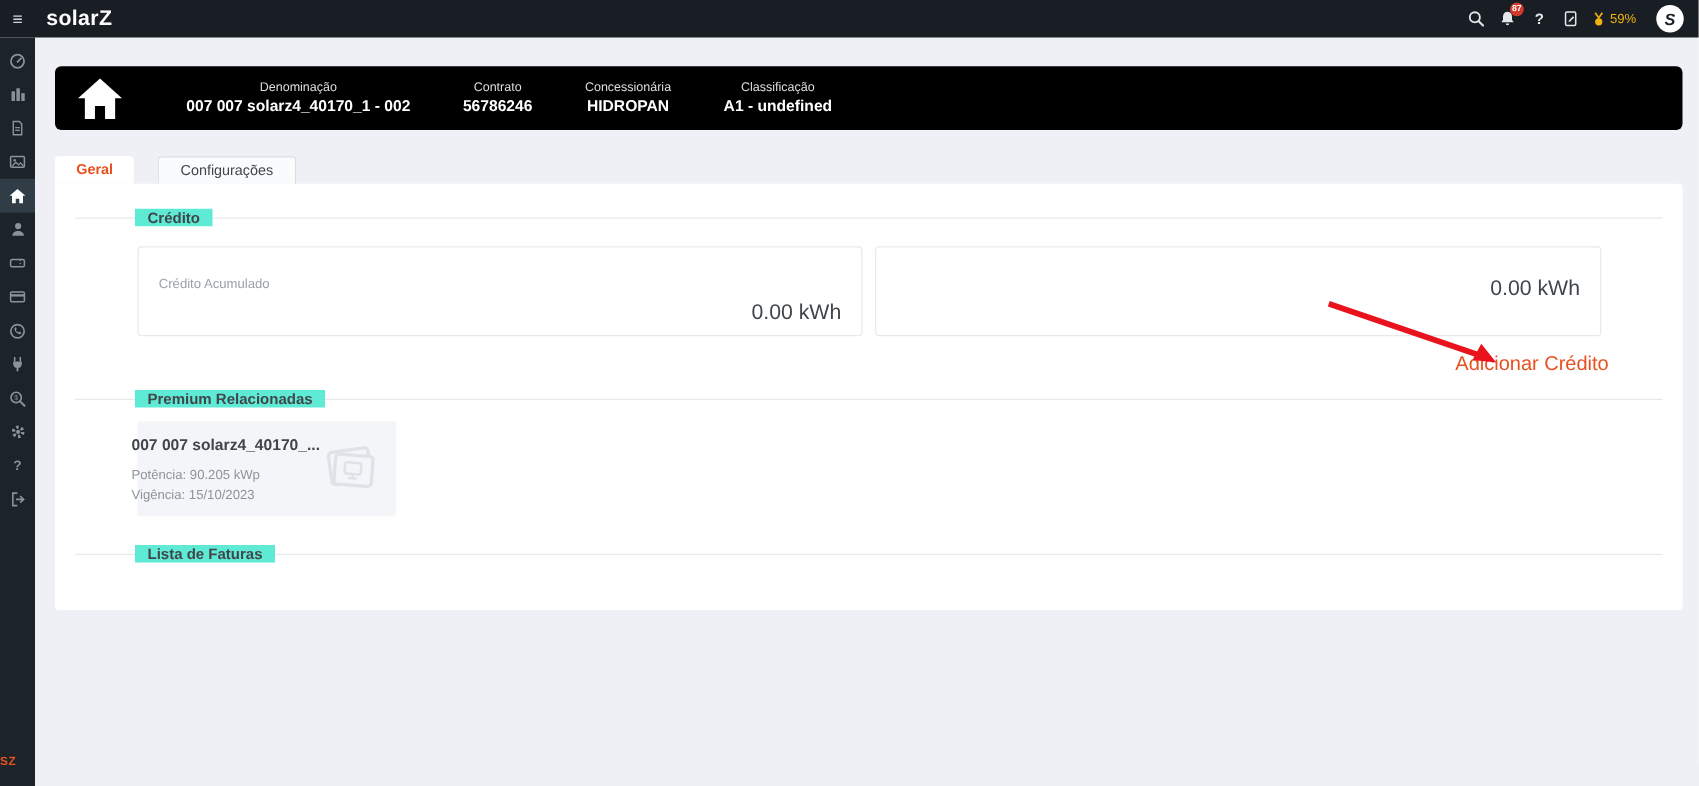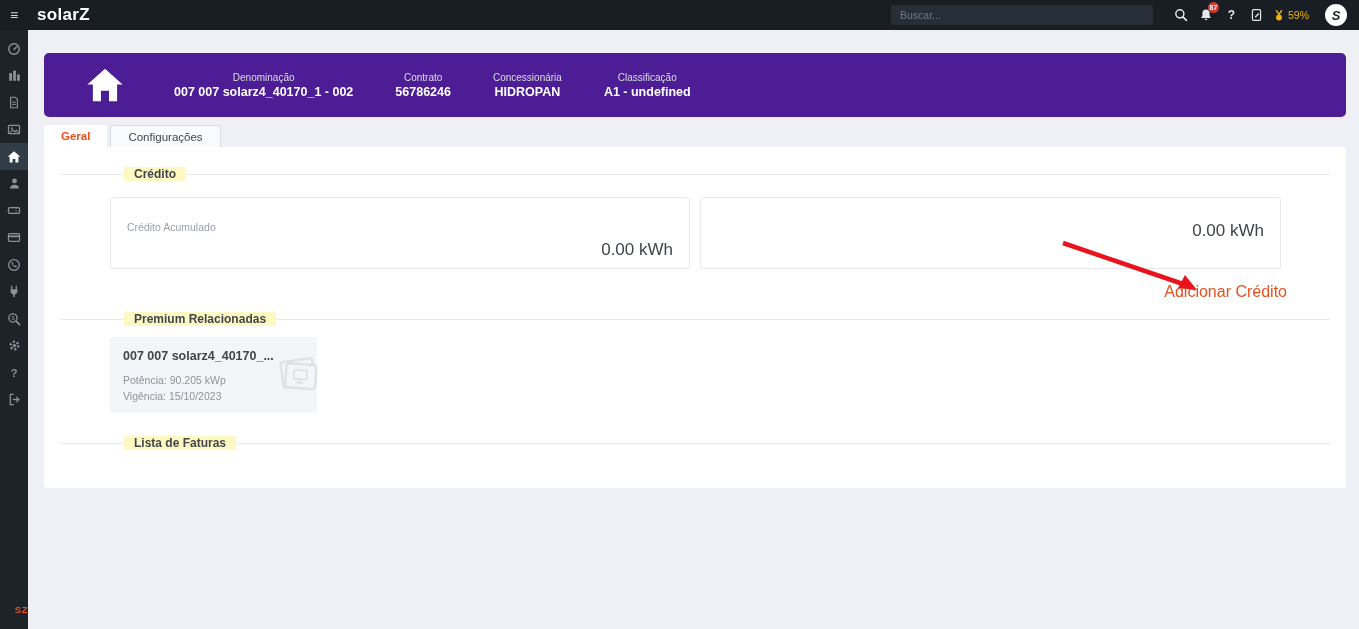--- a/index.html
+++ b/index.html
@@ -30,78 +30,77 @@
             display:flex; align-items:center; justify-content:center; font-size:13px; font-weight:800;
             margin:0 12px 0 10px; cursor:pointer; font-style:italic; }
 
   
   .sidebar { position:absolute; left:0; top:30px; bottom:0; width:28px; background:#1c242a; z-index:5; }
   .side-items { display:flex; flex-direction:column; padding-top:5px; }
   .side-item { height:27px; display:flex; align-items:center; justify-content:center;
                color:#8a939b; cursor:pointer; }
   .side-item.active { background:#313d46; color:#ffffff; }
   .side-q { font-size:11px; font-weight:700; }
-  .side-footer { position:absolute; bottom:14px; width:100%; text-align:right; color:#e6511f;
+  .side-footer { position:absolute; bottom:14px; width:100%; text-align:left; color:#e6511f;
                  font-weight:800; font-size:9.5px; letter-spacing:.5px; }
 
   
   .main { position:absolute; left:28px; top:30px; right:0; bottom:0; }
 
-  .header-card { position:absolute; left:16px; top:23px; width:1302px; height:64px;
-                 background:#4c1d95; border-radius:5px; display:flex; align-items:center;padding-left:25px; }
+  .header-card { position:absolute; left:16px; top:23px; width:1302px; height:51px;
+                 background:#000000; border-radius:5px; display:flex; align-items:center; }
   .hc-home { margin-left:15px; display:flex; align-items:center; }
   .hc-fields { display:flex; margin-left:48px; }
   .hc-field { text-align:center; margin-right:42px; }
   .hc-label { font-size:10px; color:#dbdfe2; margin-bottom:2px; }
   .hc-value { font-size:12.5px; font-weight:700; color:#ffffff; }
 
-  .tabs { position:absolute; left:16px; top:95px; display:flex; height:22px; z-index:3; }
+  .tabs { position:absolute; left:16px; top:95px; display:flex; height:22px; z-index:3;gap:16px; }
   .tab { font-size:11.5px; padding:5px 17px 0; border-radius:3px 3px 0 0; cursor:pointer; height:22px; }
   .tab.active { background:#ffffff; color:#e6511f; font-weight:700; }
   .tab.inactive { background:#fafbfc; color:#41464b; border:1px solid #d9dde2; border-bottom:none;
                   margin-left:3px; }
 
   .panel { position:absolute; left:16px; top:117px; width:1302px; height:341px; background:#ffffff;
            border-radius:0 3px 3px 3px; }
 
   .section-line { position:absolute; left:16px; right:16px; border-top:1px solid #e7e9ed; }
-  .section-title { position:absolute; left:64px; top:-8px; background:#fef9c3; padding:0 10px;
+  .section-title { position:absolute; left:48px; top:-8px; background:#5eead4; padding:0 10px;
                    font-size:12px; font-weight:700; color:#41464b; white-space:nowrap; }
 
   .vcard { position:absolute; top:50px; height:72px; border:1px solid #e7e9ed; border-radius:3px;
            padding:23px 16px; background:#fff; }
   .vcard .lbl { font-size:10.5px; color:#9aa1a8; margin-bottom:7px; }
   .vcard .val { font-size:17px; color:#3f454a;text-align:right; }
   .vcard.c1 { left:66px; width:580px; }
   .vcard.c2 { left:656px; width:581px; }
 
   .add-link { position:absolute; top:136px; right:59px; font-size:16px; color:#e6511f;
               cursor:pointer; }
 
   .usina-card { position:absolute; left:66px; top:190px; width:207px; height:76px; background:#f3f5f8;
-                border-radius:3px; padding:12px 13px; display:flex; justify-content:flex-start;
+                border-radius:3px; padding:12px 13px; display:flex; justify-content:flex-end;
                 cursor:pointer; }
   .usina-title { font-size:12.5px; font-weight:700; color:#3f454a; margin-bottom:9px; white-space:nowrap; }
   .usina-line { font-size:10.5px; color:#8d949b; line-height:1.55; }
   .usina-img { align-self:center; color:#dfe2e6; }
 
   .premium { position:absolute; top:314px; width:100%; text-align:center; font-size:11px; color:#8d949b; }
 
   .arrow-overlay { position:absolute; left:0; top:0; width:1359px; height:629px; z-index:8;
                    pointer-events:none; }
 </style>
 </head>
 <body>
 
 <div class="navbar">
   <div class="menu-toggle">≡</div>
   <div class="logo">solarZ</div>
 
   <div class="nav-right">
-    <input class="search-box" placeholder="Buscar..." style="">
 
     <div class="nav-ico">
       <svg width="14" height="14" viewBox="0 0 16 16">
           <circle cx="6.7" cy="6.7" r="4.6" fill="none" stroke="currentColor" stroke-width="1.7"></circle>
           <path d="M10.2 10.2 L14.2 14.2" stroke="currentColor" stroke-width="1.9" stroke-linecap="round"></path>
         </svg>
     </div>
 
     <div class="nav-ico">
       <svg width="14" height="14" viewBox="0 0 16 16">

